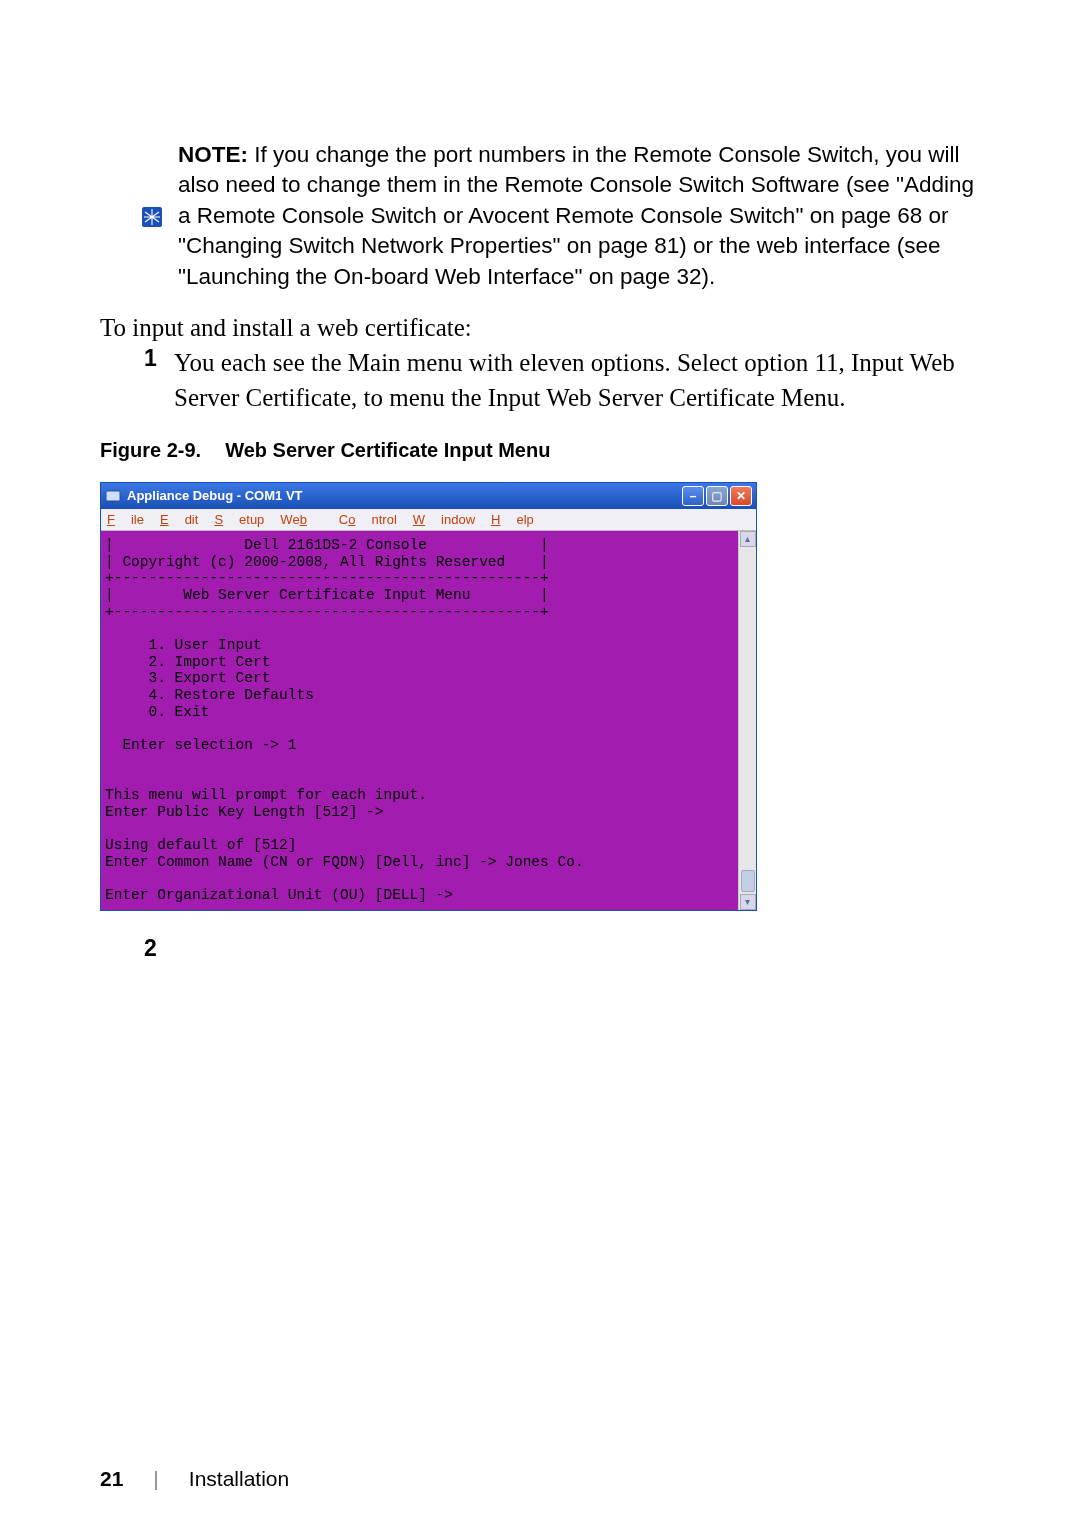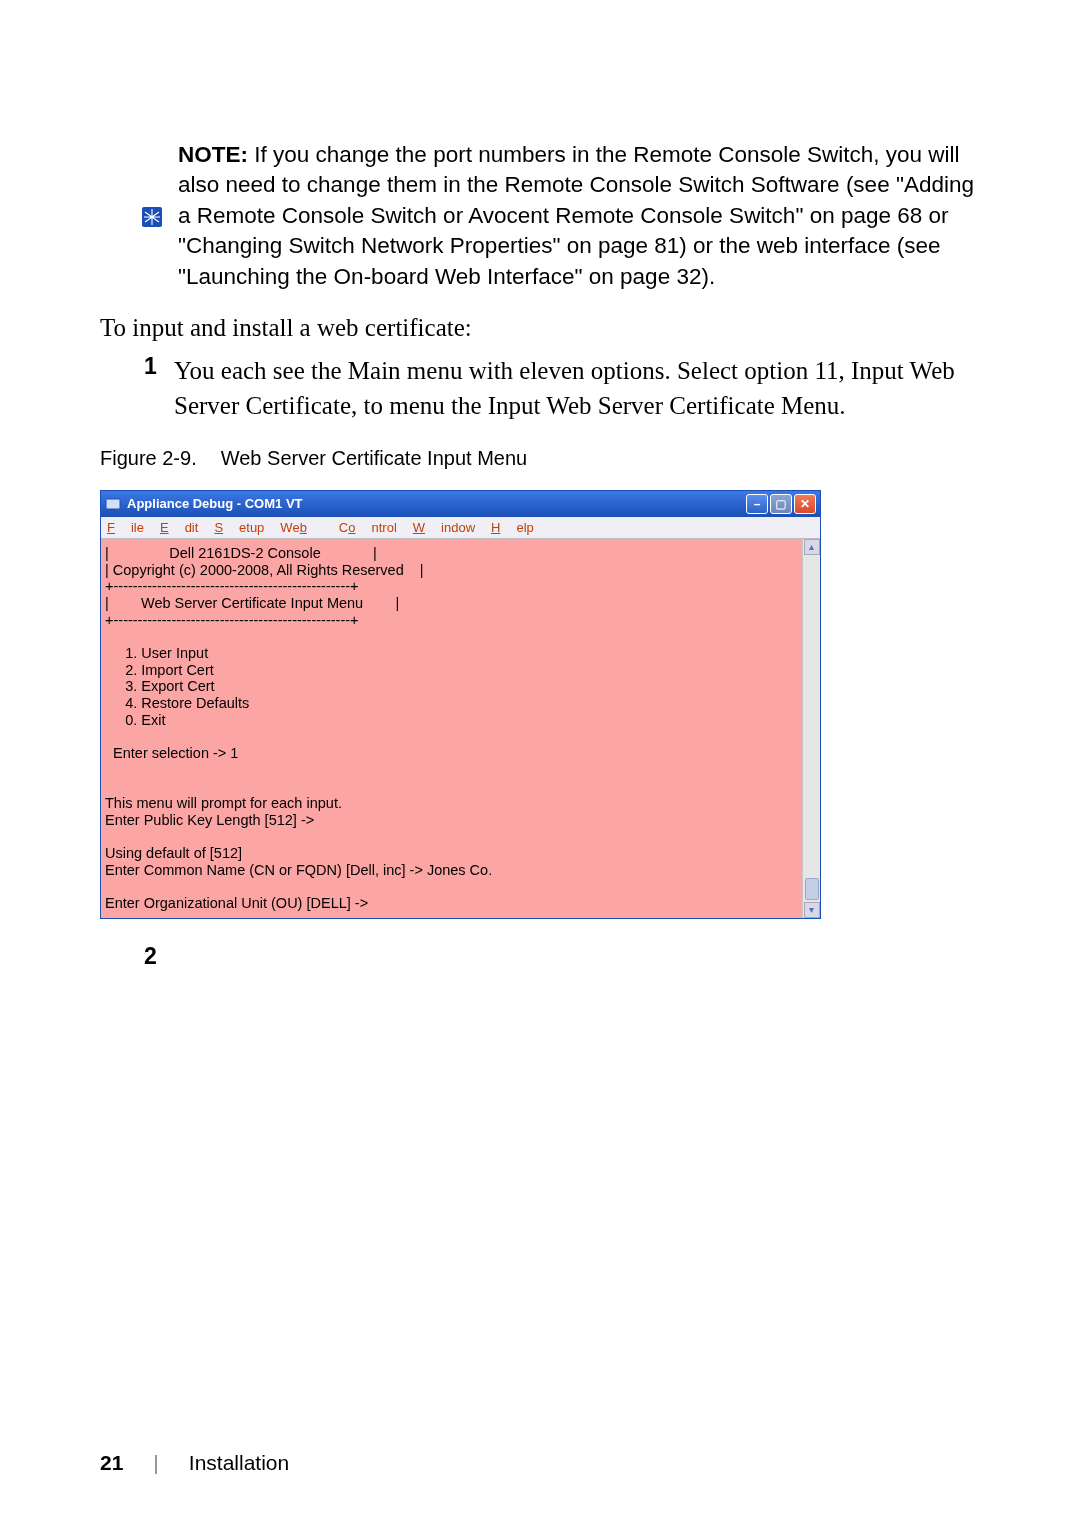--- a/index.html
+++ b/index.html
@@ -27,21 +27,21 @@
     }
     .note-text {
       font-family: Arial, Helvetica, sans-serif;
       font-size: 22.5px;
       line-height: 1.35;
     }
     .note-label { font-weight: bold; }
     .intro {
       font-size: 25px;
       line-height: 1.4;
-      margin-bottom: 8px;
+      margin-bottom: 0;
       font-family: Liberation Serif, serif;
     }
     .step-row {
       display: flex;
       align-items: flex-start;
       margin-left: 44px;
       margin-bottom: 18px;
     }
     .step-num {
       font-family: Arial, Helvetica, sans-serif;
@@ -50,29 +50,29 @@
       width: 30px;
       flex-shrink: 0;
     }
     .step-body {
       font-size: 25px;
       line-height: 1.4;
     }
     .bold { font-weight: normal; }
     .figure-caption {
       font-family: Arial, Helvetica, sans-serif;
-      font-weight: normal;
+      font-weight: bold;
       font-size: 20px;
       margin: 24px 0 20px 0;
     }
     .figure-caption .gap { display: inline-block; width: 24px; }
 
     
     .term-window {
-      width: 721px;
+      width: 657px;
       border: 1px solid #1a4fb5;
       font-family: Tahoma, Arial, sans-serif;
       margin-bottom: 24px;
       margin-top: 20px;
     }
     .titlebar {
       height: 26px;
       background: linear-gradient(to bottom, #3b78e7, #1a4fb5);
       display: flex;
       align-items: center;
@@ -111,22 +111,22 @@
       color: #c2410c;
     }
     .menubar span {
       margin-right: 16px;
     }
     .menubar .u { text-decoration: underline; }
 
     .term-body-wrap { display: flex; }
     .term-body {
       flex: 1;
-      background: #fca5a5;
-      font-family: Liberation Sans, sans-serif;
+      background: #a21caf;
+      font-family: Liberation Mono, monospace;
       font-size: 14.5px;
       line-height: 1.15;
       color: #000;
       padding: 6px 4px 6px 4px;
       white-space: pre;
     }
     .scrollbar {
       width: 18px;
       background: #e6e6e6;
       display: flex;
@@ -146,21 +146,21 @@
     .sb-thumb {
       width: 14px; height: 22px;
       background: #c4cfe6;
       border: 1px solid #9aa8cc;
       border-radius: 2px;
       margin-bottom: 2px;
     }
 
     .footer {
       position: absolute;
-      bottom: 54px;
+      bottom: 38px;
       left: 100px;
       display: flex;
       align-items: center;
       font-family: Arial, Helvetica, sans-serif;
       font-size: 21px;
       justify-content: space-between;
     }
     .footer .pnum { font-weight: bold; margin-right: 30px; }
     .footer .sep { color: #888; margin-right: 30px; }
   </style>

